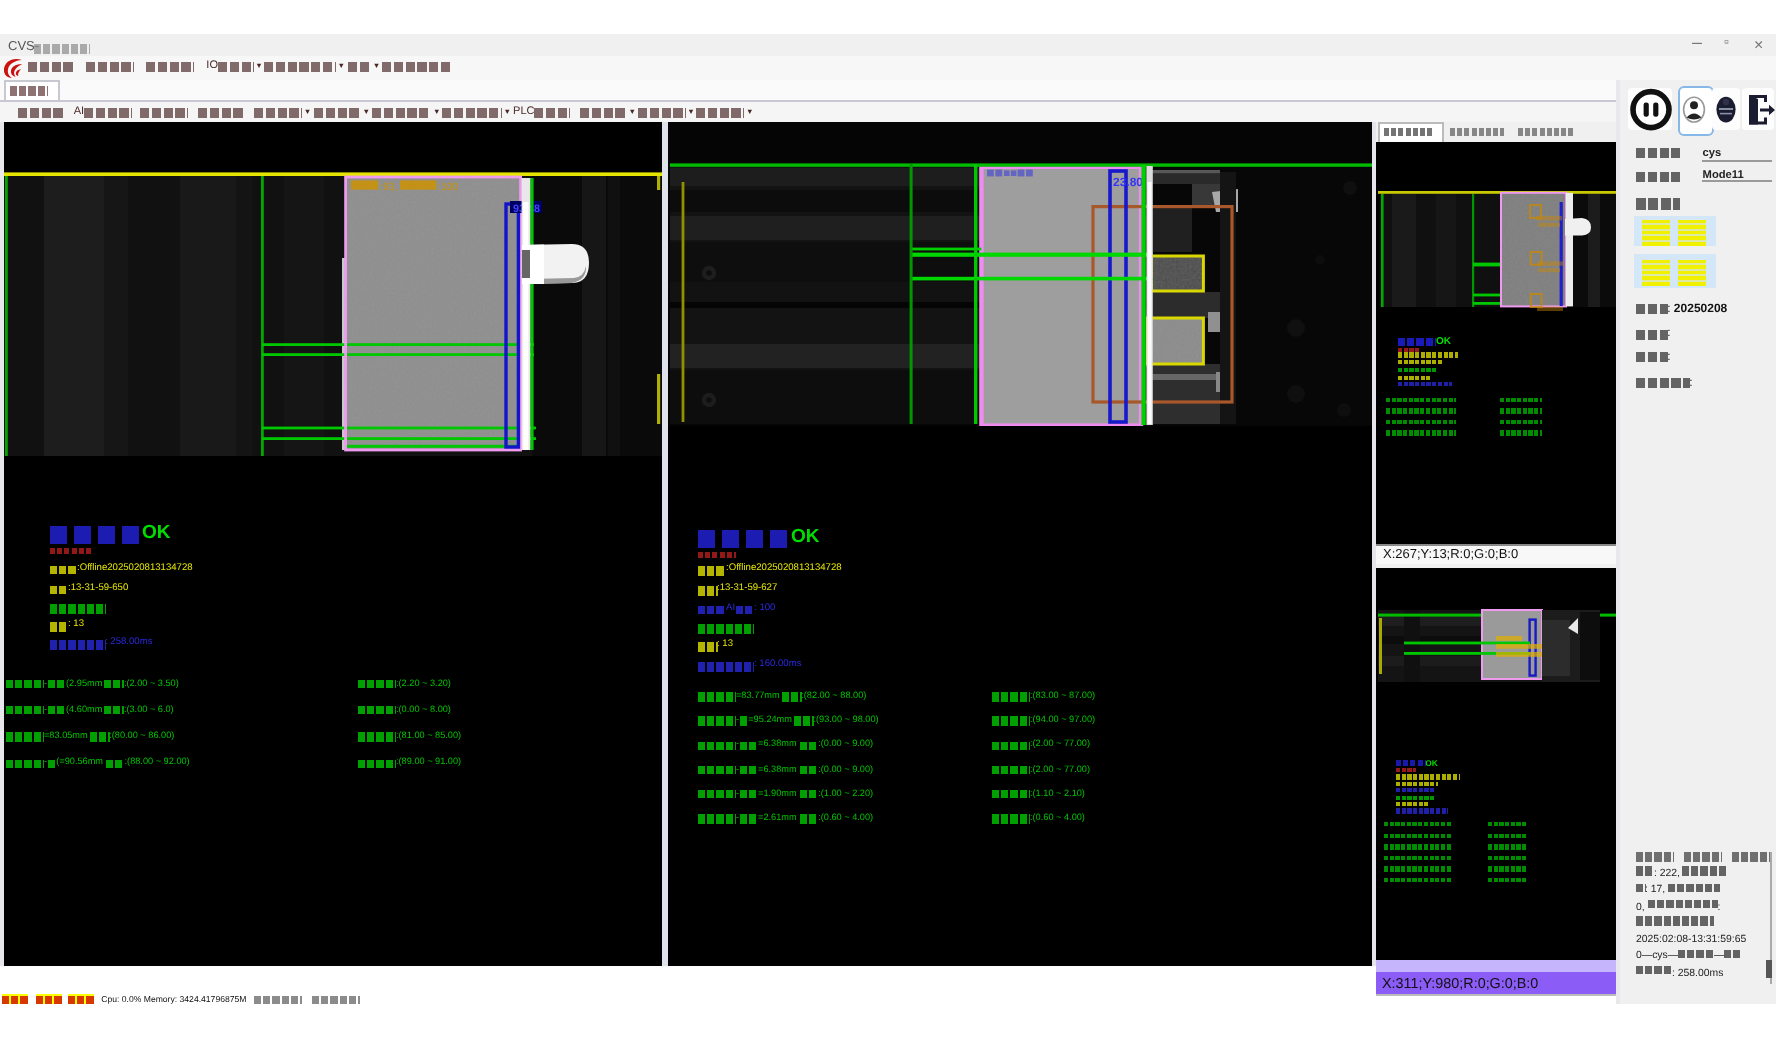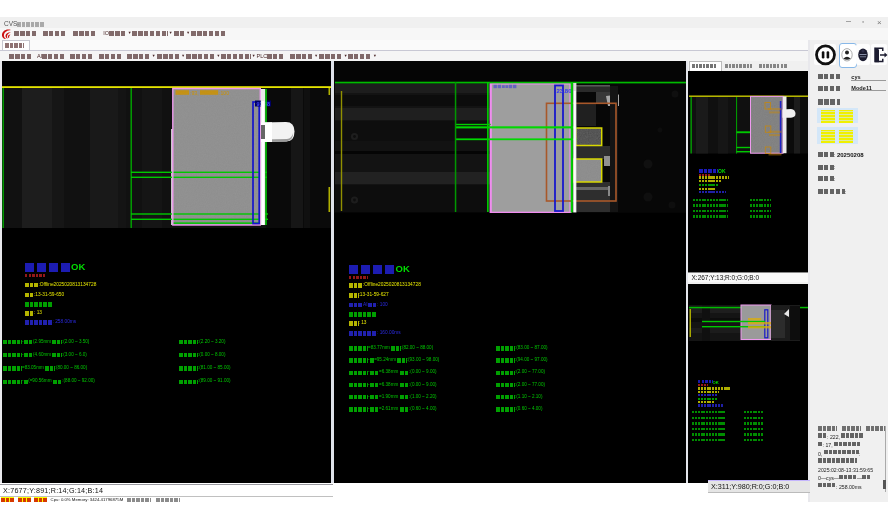--- a/index.html
+++ b/index.html
@@ -251,23 +251,20 @@
 <div class="row g meas" style="left:496px;top:358.2px"><span class="z z4" style="width:19px"></span><span>:(94.00 ~ 97.00)</span></div>
 <div class="row g meas" style="left:349px;top:370.4px"><span class="z z4" style="width:19px"></span><span>-</span><span class="z z4" style="width:9.5px"></span><span>=6.38mm&nbsp;</span><span class="z z4" style="width:9.5px"></span><span>:(0.00 ~ 9.00)</span></div>
 <div class="row g meas" style="left:496px;top:370.4px"><span class="z z4" style="width:19px"></span><span>:(2.00 ~ 77.00)</span></div>
 <div class="row g meas" style="left:349px;top:382.6px"><span class="z z4" style="width:19px"></span><span>-</span><span class="z z4" style="width:9.5px"></span><span>=6.38mm&nbsp;</span><span class="z z4" style="width:9.5px"></span><span>:(0.00 ~ 9.00)</span></div>
 <div class="row g meas" style="left:496px;top:382.6px"><span class="z z4" style="width:19px"></span><span>:(2.00 ~ 77.00)</span></div>
 <div class="row g meas" style="left:349px;top:394.8px"><span class="z z4" style="width:19px"></span><span>-</span><span class="z z4" style="width:9.5px"></span><span>=1.90mm&nbsp;</span><span class="z z4" style="width:9.5px"></span><span>:(1.00 ~ 2.20)</span></div>
 <div class="row g meas" style="left:496px;top:394.8px"><span class="z z4" style="width:19px"></span><span>:(1.10 ~ 2.10)</span></div>
 <div class="row g meas" style="left:349px;top:407px"><span class="z z4" style="width:19px"></span><span>-</span><span class="z z4" style="width:9.5px"></span><span>=2.61mm&nbsp;</span><span class="z z4" style="width:9.5px"></span><span>:(0.60 ~ 4.00)</span></div>
 <div class="row g meas" style="left:496px;top:407px"><span class="z z4" style="width:19px"></span><span>:(0.60 ~ 4.00)</span></div>
 
-<div class="abs" style="left:0;top:484px;width:333px;height:10.5px;background:#fff;border-top:1px solid #9a9aa0;border-bottom:1px solid #c0c0c0">
-  <span class="abs" style="left:3px;top:1px;font-size:7.2px;color:#111;letter-spacing:0.2px">X:7677;Y:891;R:14;G:14;B:14</span>
-</div>
 
 <div class="row" style="left:1px;top:497.5px;font-size:4.3px;color:#111">
   <span style="background:#ffff00;color:#cc0000"><span class="z z4" style="width:13px"></span></span><span style="display:inline-block;width:2.5px"></span>
   <span style="background:#ffff00;color:#cc0000"><span class="z z4" style="width:13px"></span></span><span style="display:inline-block;width:2.5px"></span>
   <span style="background:#ffff00;color:#cc0000"><span class="z z4" style="width:13px"></span></span><span style="display:inline-block;width:2px"></span>
   <span>Cpu: 0.0% Memory: 3424.41796875M</span><span style="display:inline-block;width:3px"></span>
   <span class="z z4 lt" style="width:24px;color:#555"></span><span style="display:inline-block;width:3px"></span>
   <span class="z z4 lt" style="width:24px;color:#555"></span>
 </div>
 
@@ -382,21 +379,21 @@
     <span class="z z2 abs" style="left:744.3px;top:416.5px;width:20px;color:#00bb00"></span>
 <span class="z z2 abs" style="left:692.3px;top:422px;width:34px;color:#00bb00"></span>
     <span class="z z2 abs" style="left:744.3px;top:422px;width:20px;color:#00bb00"></span>
 <span class="z z2 abs" style="left:692.3px;top:427.5px;width:34px;color:#00bb00"></span>
     <span class="z z2 abs" style="left:744.3px;top:427.5px;width:20px;color:#00bb00"></span>
 <span class="z z2 abs" style="left:692.3px;top:433px;width:34px;color:#00bb00"></span>
     <span class="z z2 abs" style="left:744.3px;top:433px;width:20px;color:#00bb00"></span>
 <span class="z z2 abs" style="left:692.3px;top:438.5px;width:34px;color:#00bb00"></span>
     <span class="z z2 abs" style="left:744.3px;top:438.5px;width:20px;color:#00bb00"></span>
 
-<div class="abs" style="left:708px;top:479.5px;width:120px;height:11px;background:#e5e5e5;border-top:1px solid #c4b5fd;border-bottom:1px solid #bbb">
+<div class="abs" style="left:688px;top:479.5px;width:120px;height:11px;background:#8b5cf6;border-top:6px solid #c4b5fd;border-bottom:1px solid #bbb">
   <span class="abs" style="left:3px;top:1.5px;font-size:7.2px;color:#111">X:311;Y:980;R:0;G:0;B:0</span>
 </div>
 
 <div class="abs" style="left:810px;top:40px;width:78px;height:462px;background:#f0f0f0"></div>
 
 <div class="abs" style="left:814px;top:44px;width:22px;height:21px;background:#fdfdfd;border-radius:2px"></div>
 <div class="abs" style="left:839px;top:43px;width:16px;height:23px;background:#fff;border:1px solid #88b8e8;border-radius:3px"></div>
 <div class="abs" style="left:856px;top:44px;width:14px;height:21px;background:#fdfdfd;border-radius:2px"></div>
 <div class="abs" style="left:871px;top:44px;width:16px;height:21px;background:#fdfdfd;border-radius:2px"></div>
 <svg class="abs" style="left:814px;top:43px" width="74" height="24" viewBox="0 0 74 24">

